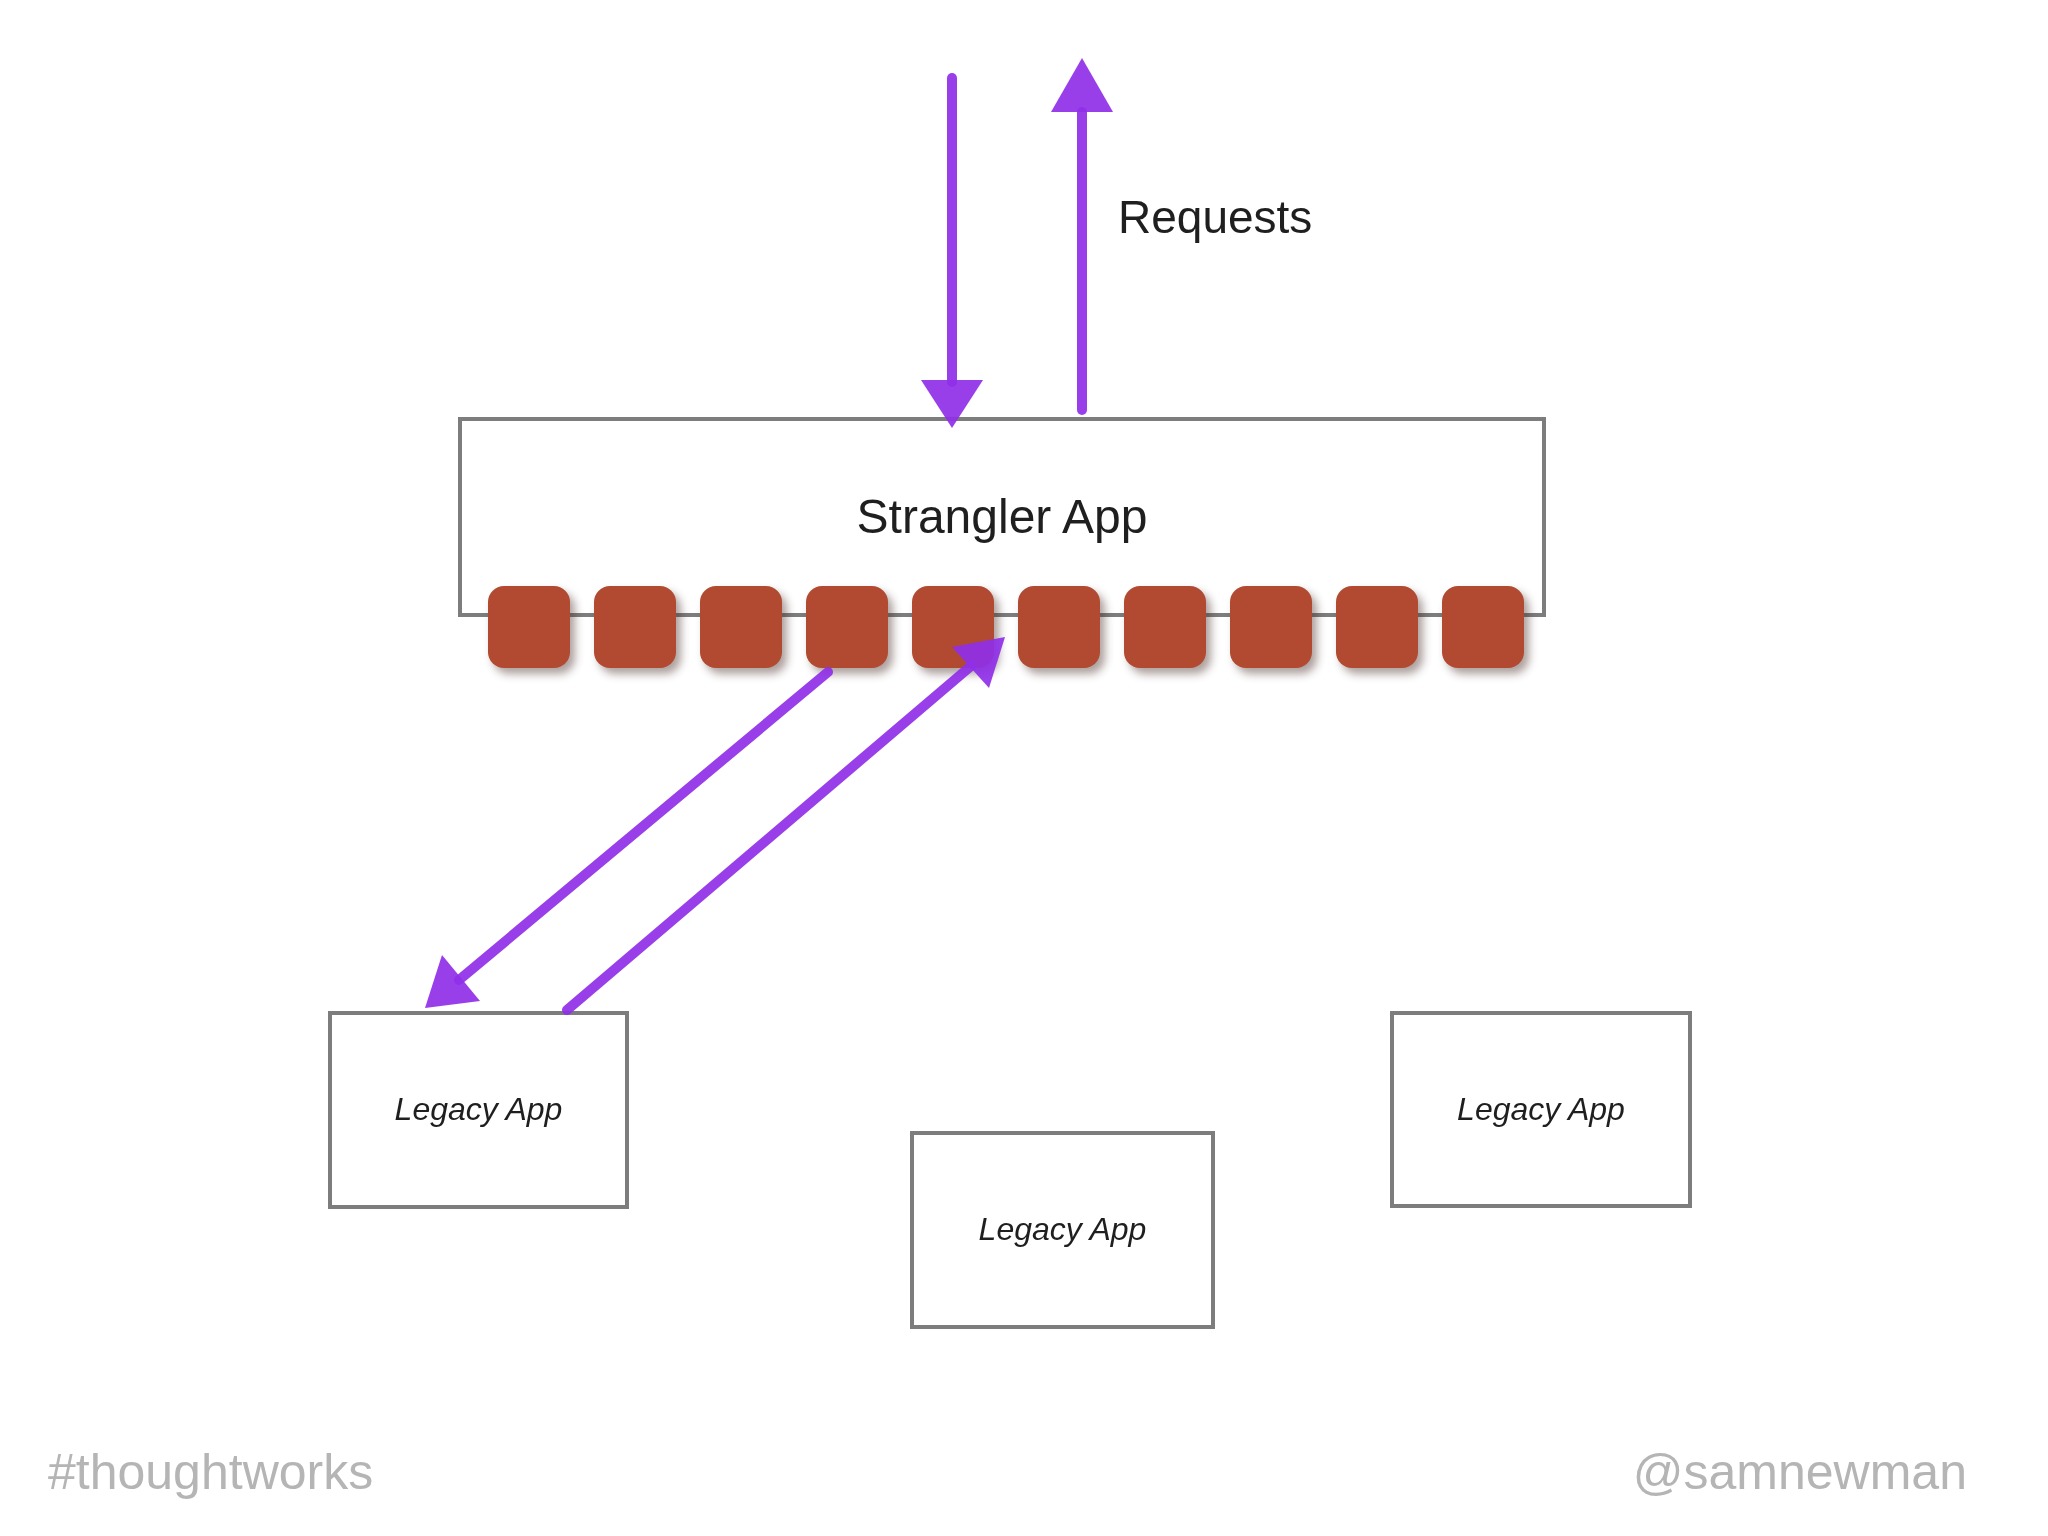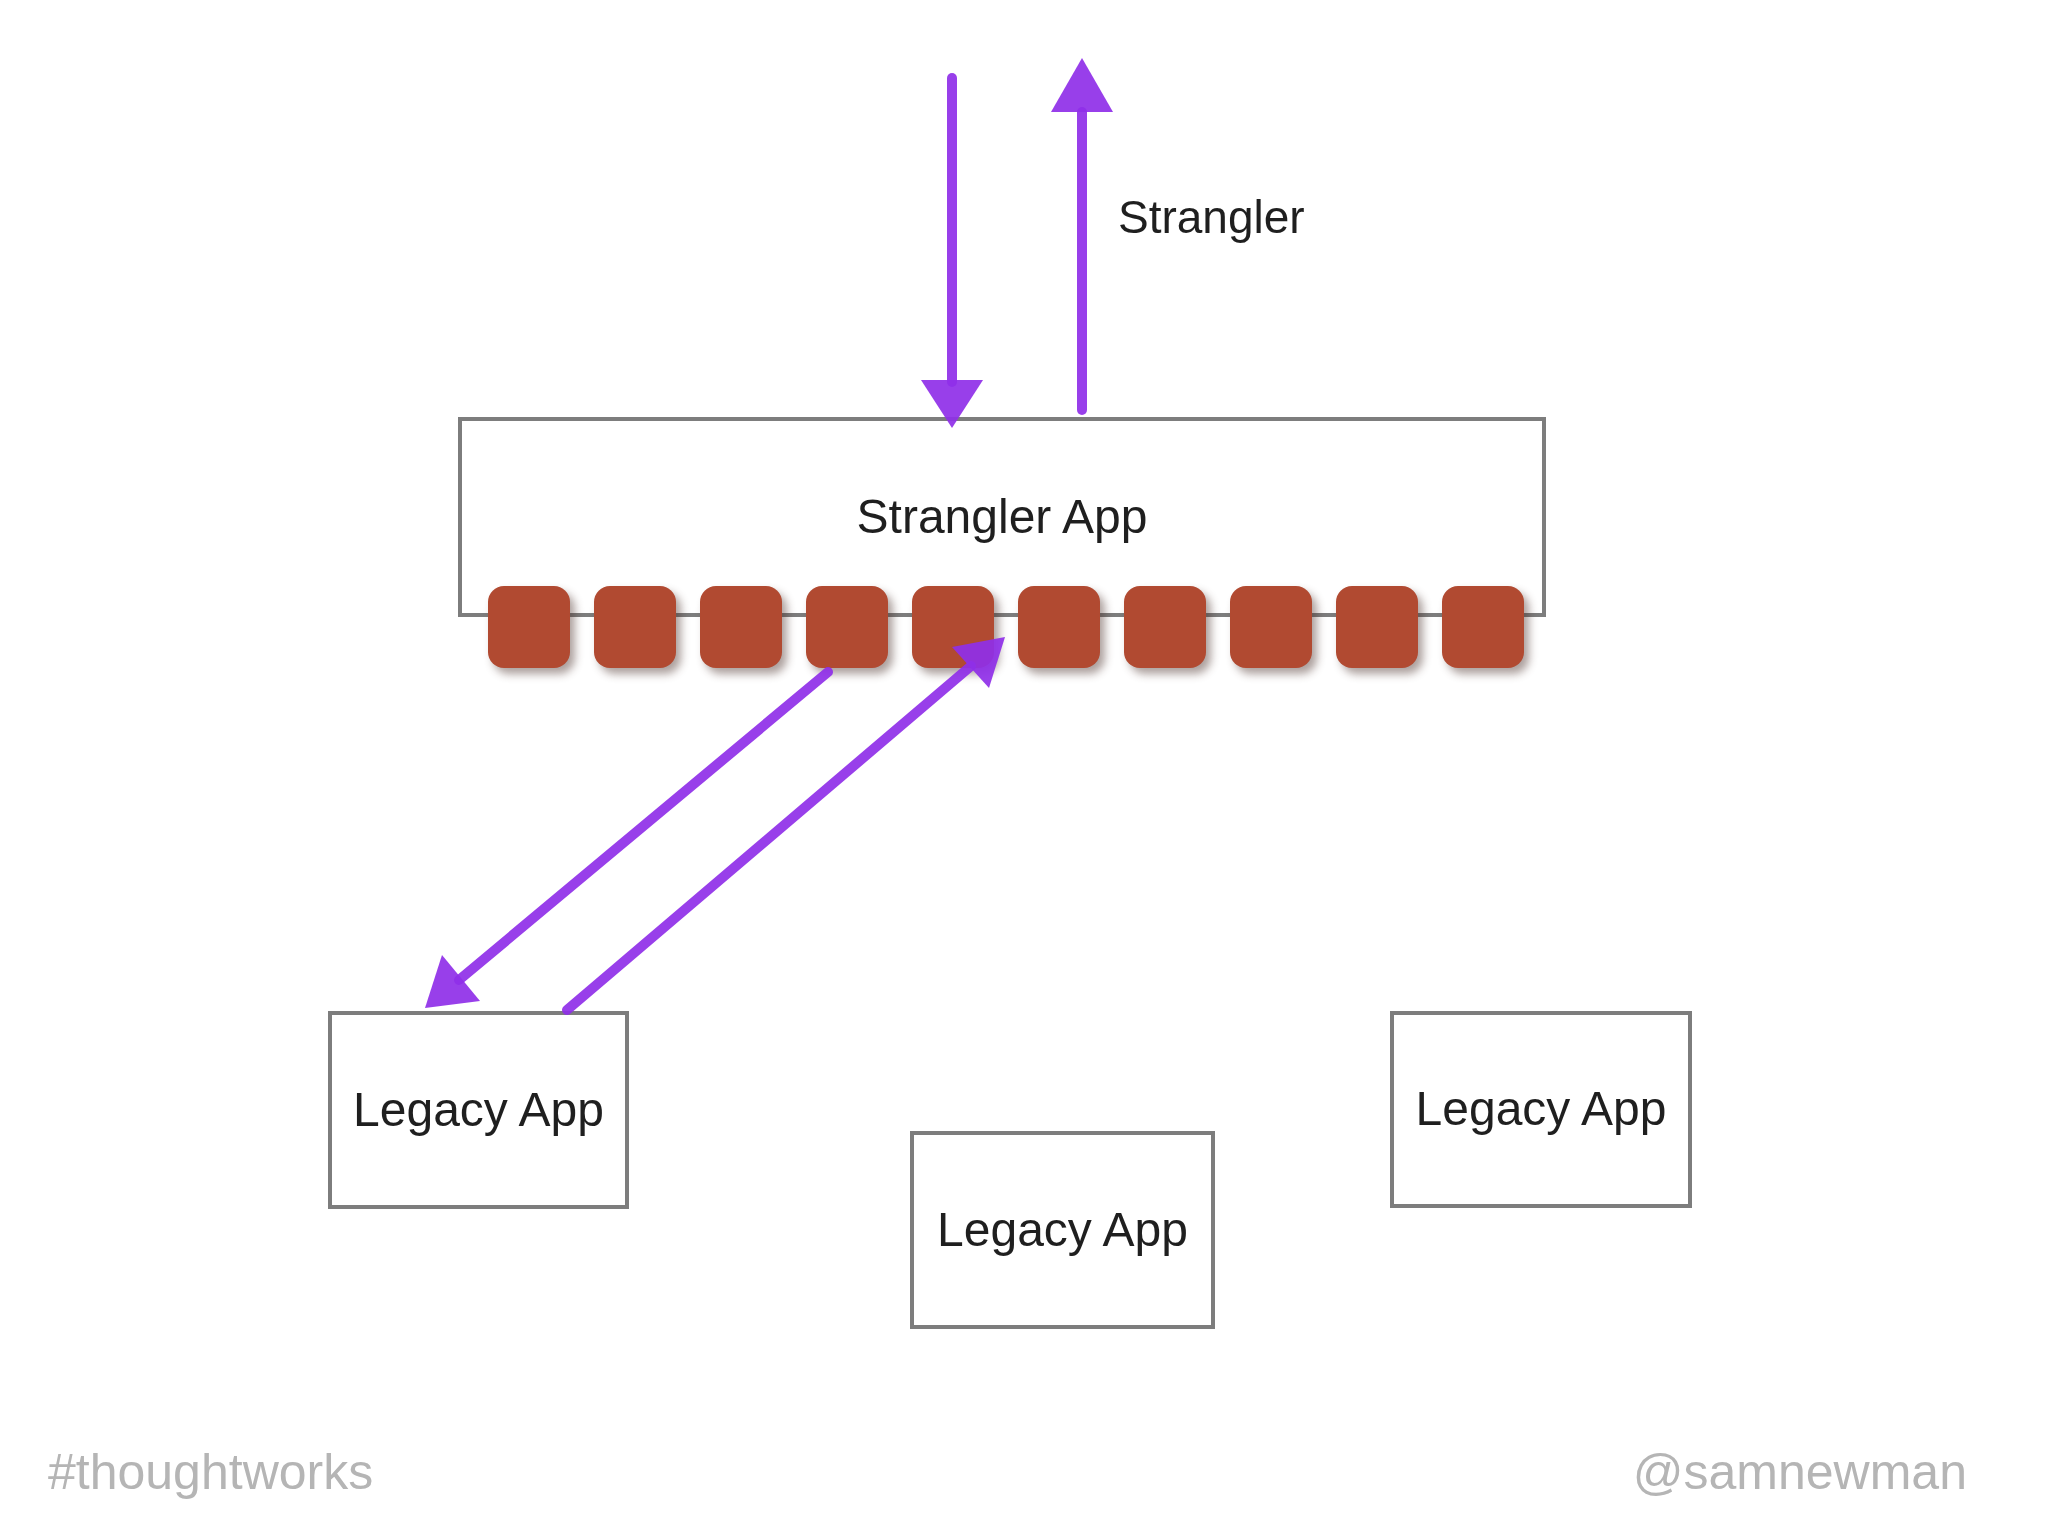--- a/index.html
+++ b/index.html
@@ -20,21 +20,21 @@
     border:4px solid var(--border-gray,#7d7d7d);
     box-sizing:border-box;
     display:flex; align-items:center; justify-content:center;
   }
   #strangler-box { left:458px; top:417px; width:1088px; height:200px; }
   #strangler-box .label { font-size:48px; }
 
   #legacy-left   { left:328px;  top:1011px; width:301px; height:198px; }
   #legacy-middle { left:910px;  top:1131px; width:305px; height:198px; }
   #legacy-right  { left:1390px; top:1011px; width:302px; height:197px; }
-  .legacy .label { font-size:48px; }
+  .legacy .label { font-size:32px;font-style:italic; }
 
   #instance-row {
     position:absolute; left:488px; top:586px;
     display:flex; gap:24px;
   }
   .instance {
     width:82px; height:82px;
     background:var(--brick,#b14a31);
     border-radius:16px;
     box-shadow:5px 6px 8px rgba(70,45,38,0.45);
@@ -82,21 +82,21 @@
   <div class="box legacy" id="legacy-left">
     <div class="label">Legacy App</div>
   </div>
   <div class="box legacy" id="legacy-middle">
     <div class="label">Legacy App</div>
   </div>
   <div class="box legacy" id="legacy-right">
     <div class="label">Legacy App</div>
   </div>
 
-  <div class="label" id="requests-label">Strangler</div>
+  <div class="label" id="requests-label">Requests</div>
 
   <div class="footer-text" id="footer-hashtag">#thoughtworks</div>
   <div class="footer-text" id="footer-handle">@samnewman</div>
 
   <svg id="arrow-layer" width="2048" height="1536" viewBox="0 0 2048 1536">
     <g>
       <line class="arrow-line" x1="952" y1="78" x2="952" y2="382"></line>
       <polygon class="arrow-head" points="952,428 921,380 983,380"></polygon>
     </g>
     <g>

